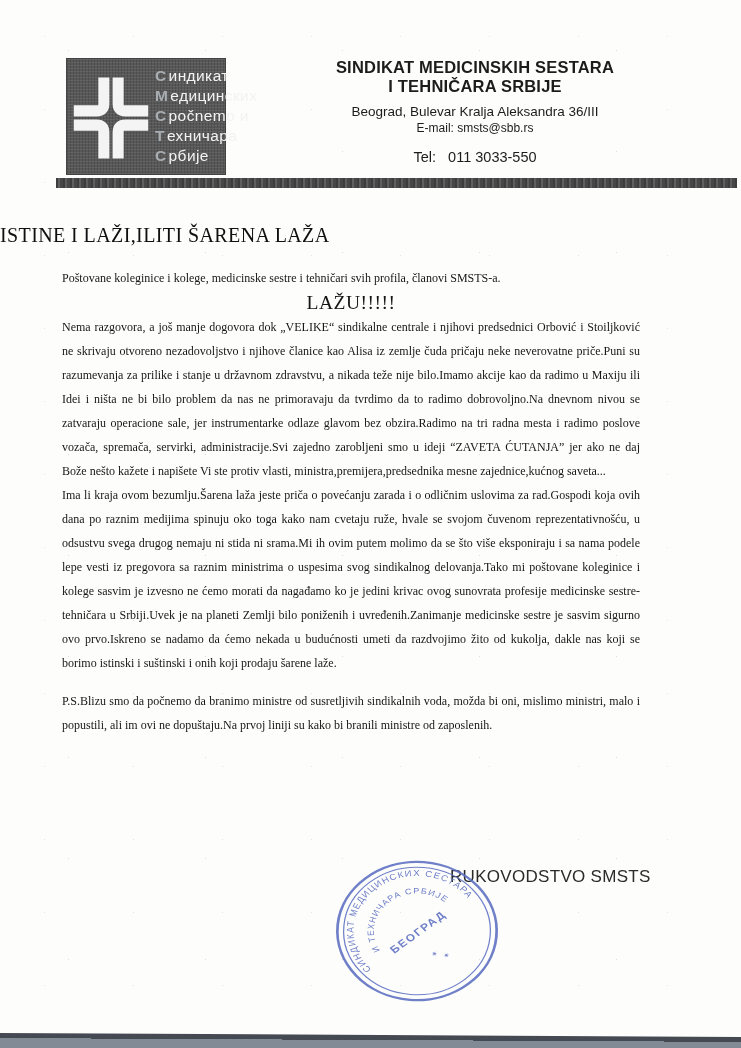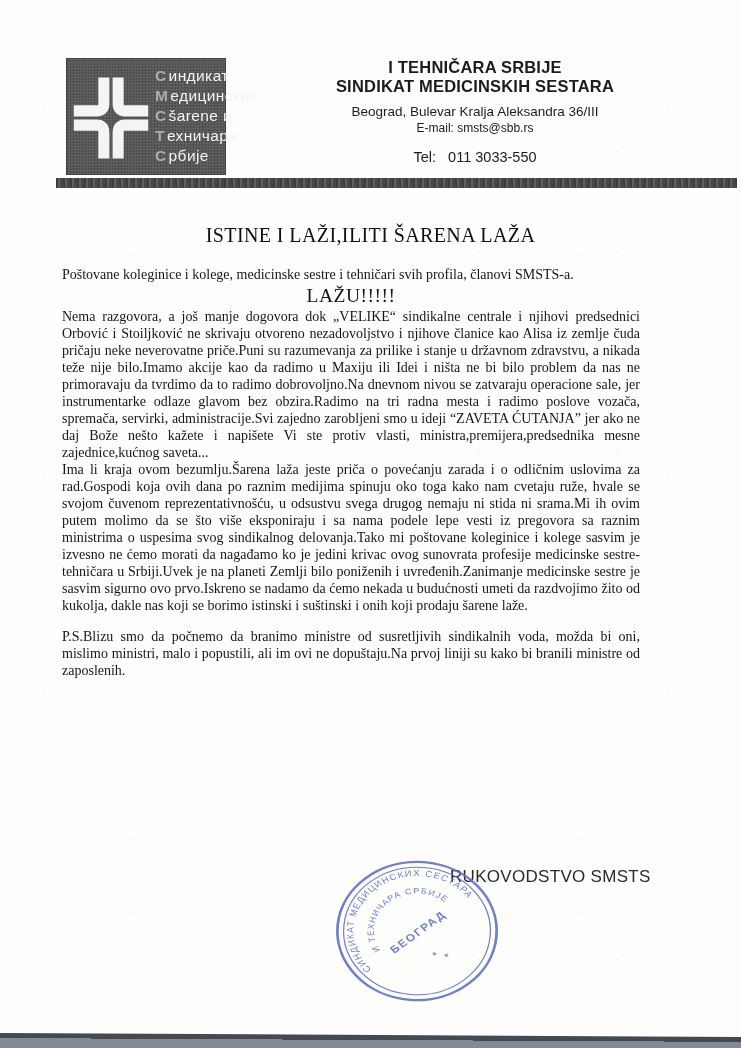--- a/index.html
+++ b/index.html
@@ -47,25 +47,25 @@
   .divider{
     position:absolute;left:56px;top:178px;width:681px;height:10px;
     background-color:#4c4c4c;
     background-image:
       repeating-linear-gradient(90deg, #3d3d3d 0 2px, #5f5f5f 2px 4px, #474747 4px 7px),
       repeating-linear-gradient(0deg, rgba(255,255,255,.12) 0 1px, transparent 1px 3px);
   }
 
   
   .doc-title{
-    position:absolute;left:0;top:224px;width:741px;text-align:center;
+    position:absolute;left:0;top:224px;width:741px;
     font-size:20px;letter-spacing:0.4px;color:#101010;
   }
   .body-text{position:absolute;left:62px;top:266px;width:578px;}
-  .body-text p{margin:0;text-align:justify;font-size:14px;line-height:17px;}
+  .body-text p{margin:0;text-align:justify;font-size:12px;line-height:24px;}
   .body-text p.lazu{font-size:19.5px;line-height:25px;letter-spacing:0.5px;text-align:center;}
   .body-text p.ps{margin-top:14px;}
 
   .signature{
     position:absolute;left:450px;top:867px;
     font-family:"Liberation Sans", sans-serif;font-size:17px;color:#2b2b2b;
     letter-spacing:0.3px;white-space:nowrap;
   }
 
   .stamp{position:absolute;left:326px;top:852px;width:182px;height:158px;opacity:0.88;}
@@ -87,29 +87,29 @@
       <g fill="none" stroke="#f4f4f4" stroke-width="14" stroke-linejoin="round" stroke-linecap="butt">
         <path d="M -9 -51 L -9 -18 Q -9 -9 -18 -9 L -47 -9"></path>
         <path d="M 9 -51 L 9 -18 Q 9 -9 18 -9 L 47 -9"></path>
         <path d="M -47 9 L -18 9 Q -9 9 -9 18 L -9 51"></path>
         <path d="M 47 9 L 18 9 Q 9 9 9 18 L 9 51"></path>
       </g>
     </svg>
     <div class="logo-text">
       <div><span class="init">С</span><span>индикат</span></div>
       <div><span class="init">М</span><span>едицинских</span></div>
-      <div><span class="init">С</span><span>šarene и</span></div>
+      <div><span class="init">С</span><span>počnemo и</span></div>
       <div><span class="init">Т</span><span>ехничара</span></div>
       <div><span class="init">С</span><span>рбије</span></div>
     </div>
   </div>
 
   <div class="head-right">
+    <div class="org-name">SINDIKAT MEDICINSKIH SESTARA</div>
     <div class="org-name">I TEHNIČARA SRBIJE</div>
-    <div class="org-name">SINDIKAT MEDICINSKIH SESTARA</div>
     <div class="org-addr">Beograd, Bulevar Kralja Aleksandra 36/III</div>
     <div class="org-mail">E-mail: smsts@sbb.rs</div>
     <div class="org-tel">Tel:   011 3033-550</div>
   </div>
 
   <div class="divider"></div>
 
   <div class="doc-title">ISTINE I LAŽI,ILITI ŠARENA LAŽA</div>
 
   <div class="body-text">

